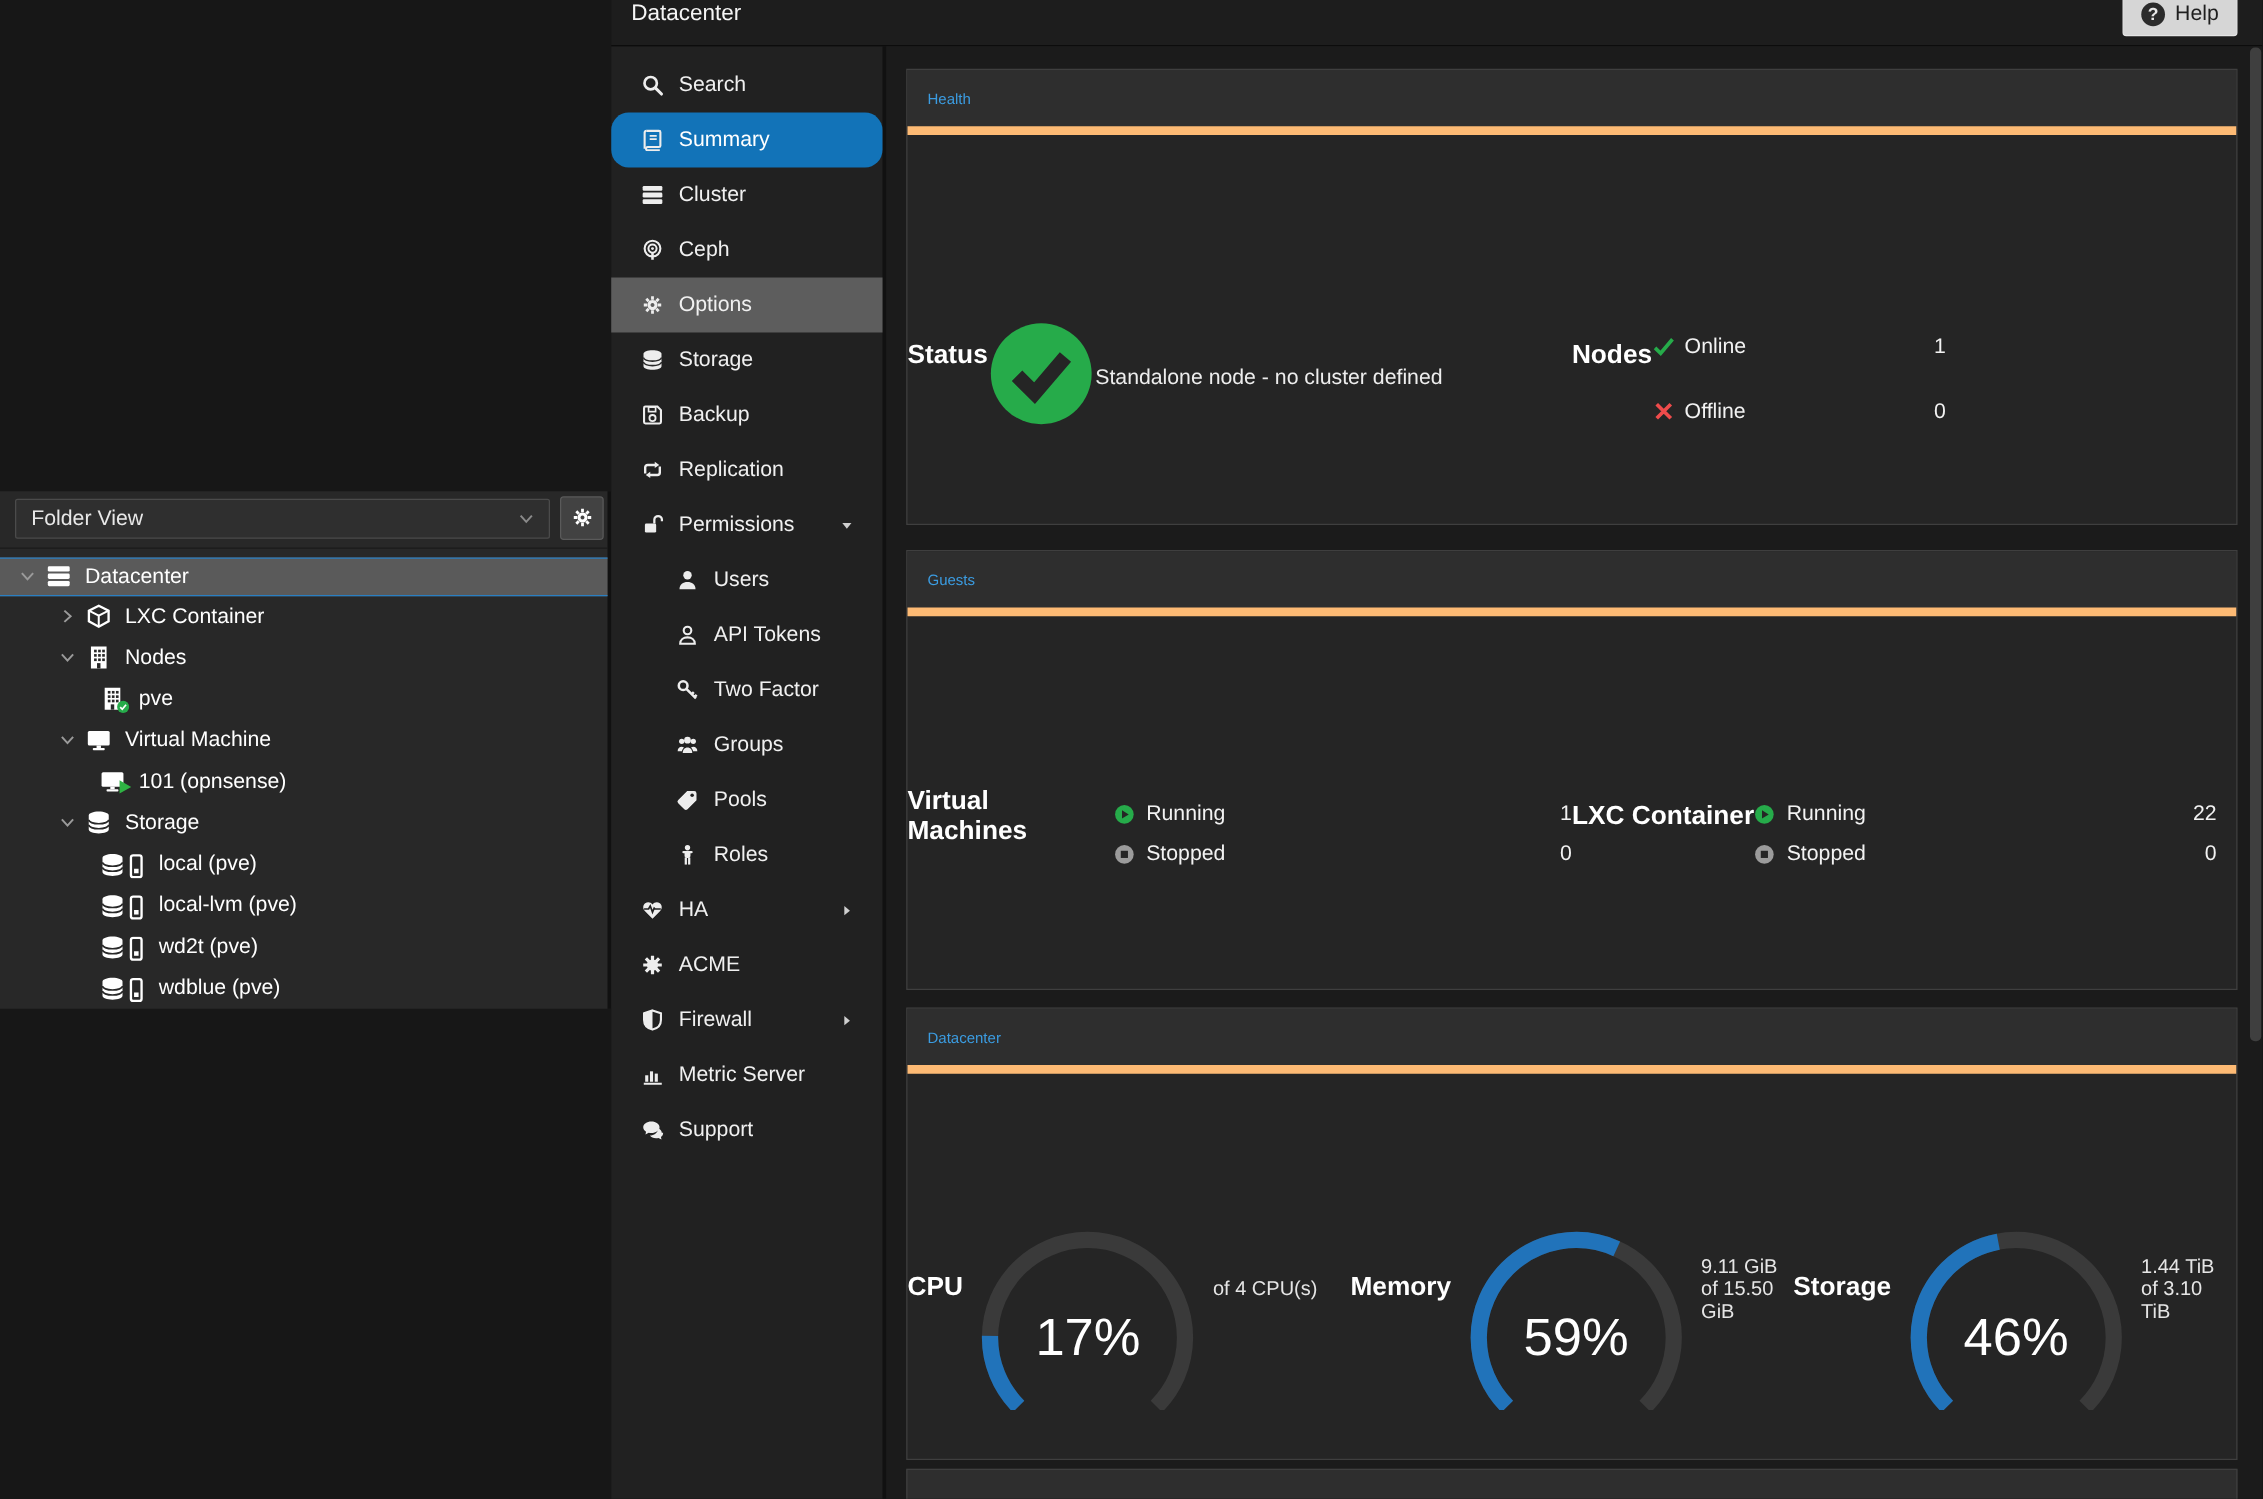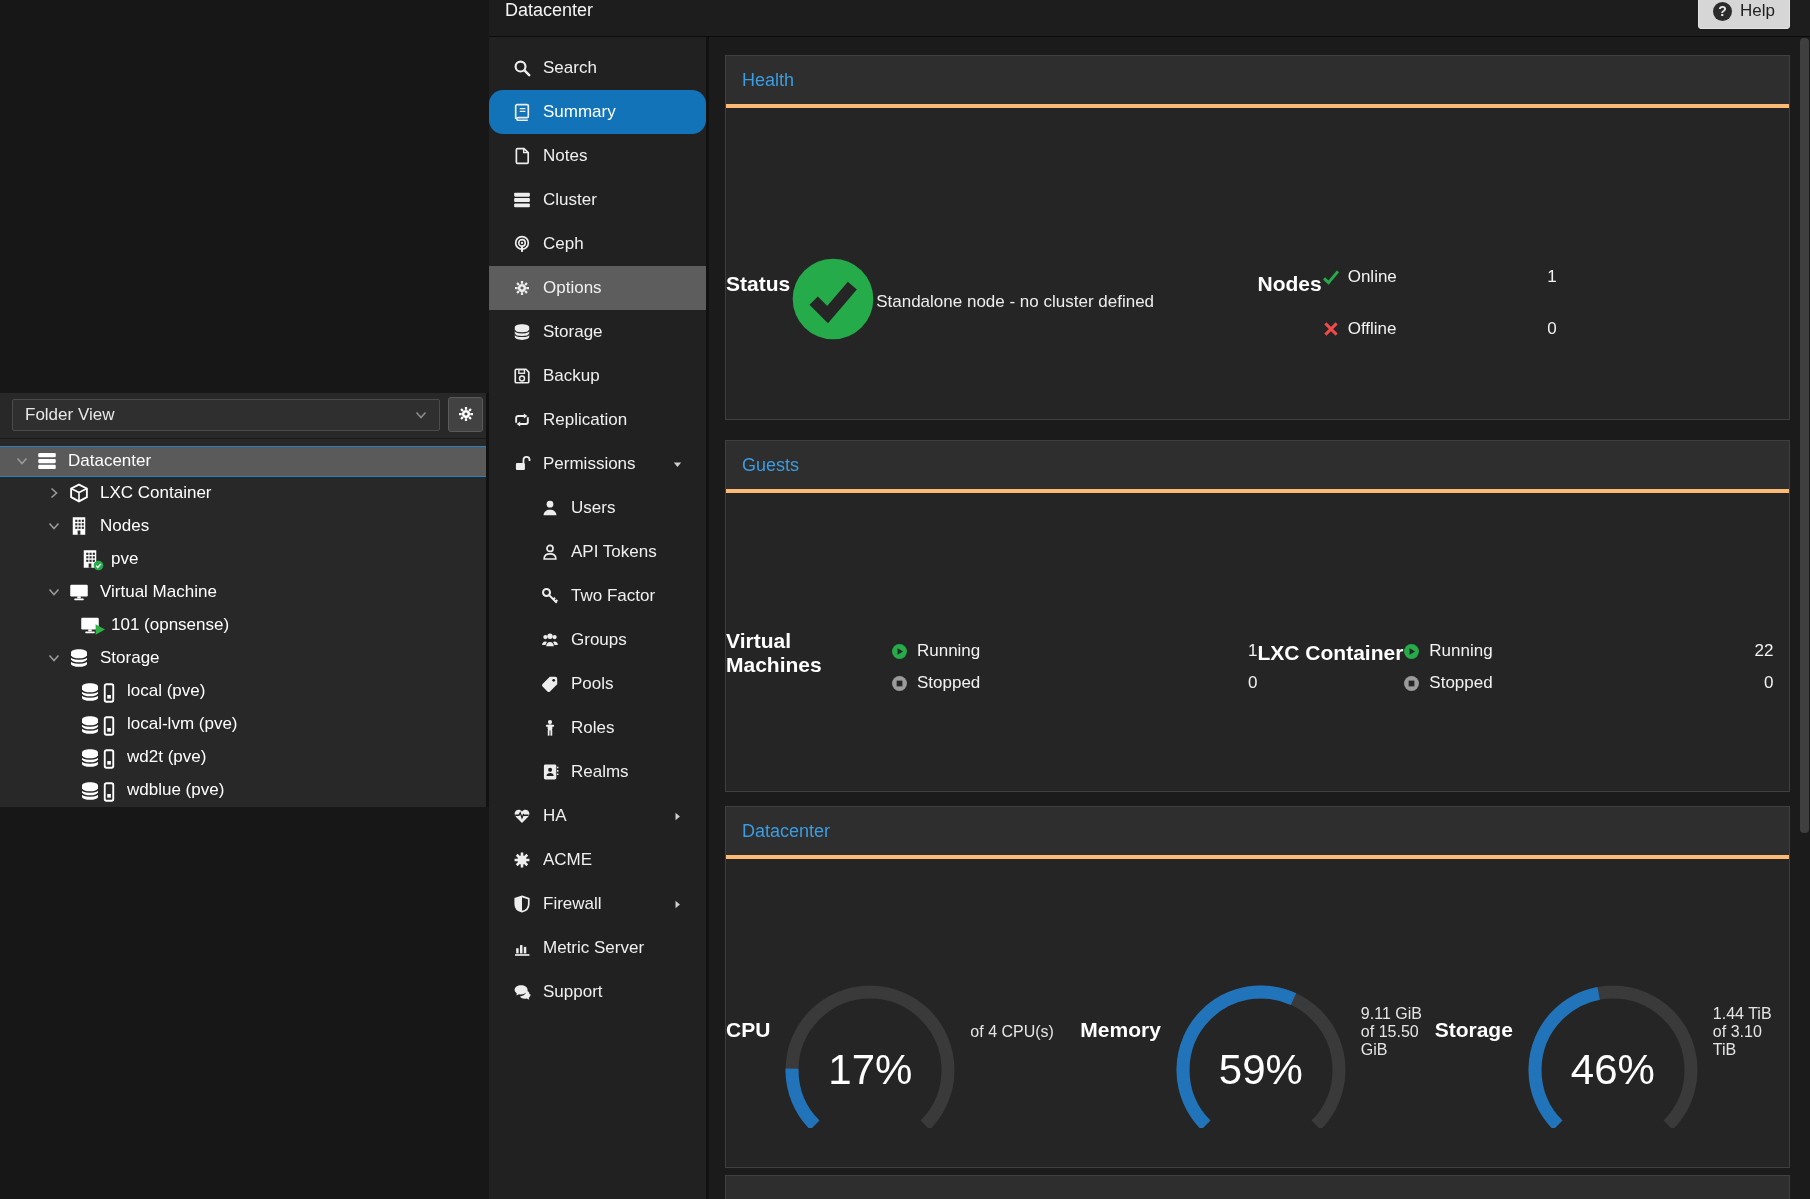--- a/index.html
+++ b/index.html
@@ -55,22 +55,22 @@
   .mrow.sel{background:var(--accent);color:#fff;border-radius:14px;}
   .mrow.hov{background:#5d5d5d;}
   .micon{width:18px;height:18px;margin-right:12px;color:#ededed;flex:0 0 auto;}
   .micon svg{width:18px;height:18px;display:block;}
   .mrow .arrow{position:absolute;right:22px;width:13px;height:13px;color:#cfcfcf;}
   .mrow .arrow svg{width:13px;height:13px;display:block;}
 
   
   .content{flex:1;background:#1b1b1b;padding:18px 20px 0 16px;overflow:hidden;position:relative;}
   .panel{background:#252525;border:1px solid #3f3f3f;}
-  .panel-hd{height:52px;background:#2e2e2e;border-bottom:4px solid #fdba74;display:flex;align-items:center;
-    padding-left:16px;font-size:18px;color:var(--hdrblue);}
+  .panel-hd{height:52px;background:#2e2e2e;border-bottom:7px solid #fdba74;display:flex;align-items:center;
+    padding-left:16px;font-size:12px;color:var(--hdrblue);}
   .panel-bd{position:relative;}
   .p-health .panel-bd{height:311px;}
   .p-guests{margin-top:20px;}
   .p-guests .panel-bd{height:298px;}
   .p-res{margin-top:14px;}
   .p-res .panel-bd{height:308px;}
   .p-next{margin-top:7px;height:40px;background:#2e2e2e;border:1px solid #3f3f3f;}
 
   .grid2{display:grid;grid-template-columns:1fr 1fr;height:100%;}
   .grid3{display:grid;grid-template-columns:1fr 1fr 1fr;height:100%;}
@@ -472,28 +472,20 @@
             <span class="micon">
               <svg viewBox="0 0 16 16">
                 <use href="#i-book"></use>
               </svg>
             </span>
             <span>Summary</span>
           </div>
         <div class="mrow">
             <span class="micon">
               <svg viewBox="0 0 16 16">
-                <use href="#i-note"></use>
-              </svg>
-            </span>
-            <span>Notes</span>
-          </div>
-        <div class="mrow">
-            <span class="micon">
-              <svg viewBox="0 0 16 16">
                 <use href="#i-server"></use>
               </svg>
             </span>
             <span>Cluster</span>
           </div>
         <div class="mrow">
             <span class="micon">
               <svg viewBox="0 0 16 16">
                 <use href="#i-ceph"></use>
               </svg>
@@ -585,28 +577,20 @@
             </span>
             <span>Pools</span>
           </div>
         <div class="mrow sub">
             <span class="micon">
               <svg viewBox="0 0 16 16">
                 <use href="#i-male"></use>
               </svg>
             </span>
             <span>Roles</span>
-          </div>
-        <div class="mrow sub">
-            <span class="micon">
-              <svg viewBox="0 0 16 16">
-                <use href="#i-abook"></use>
-              </svg>
-            </span>
-            <span>Realms</span>
           </div>
         <div class="mrow">
             <span class="micon">
               <svg viewBox="0 0 16 16">
                 <use href="#i-heart"></use>
               </svg>
             </span>
             <span>HA</span>
             <span class="arrow">
               <svg viewBox="0 0 16 16">

